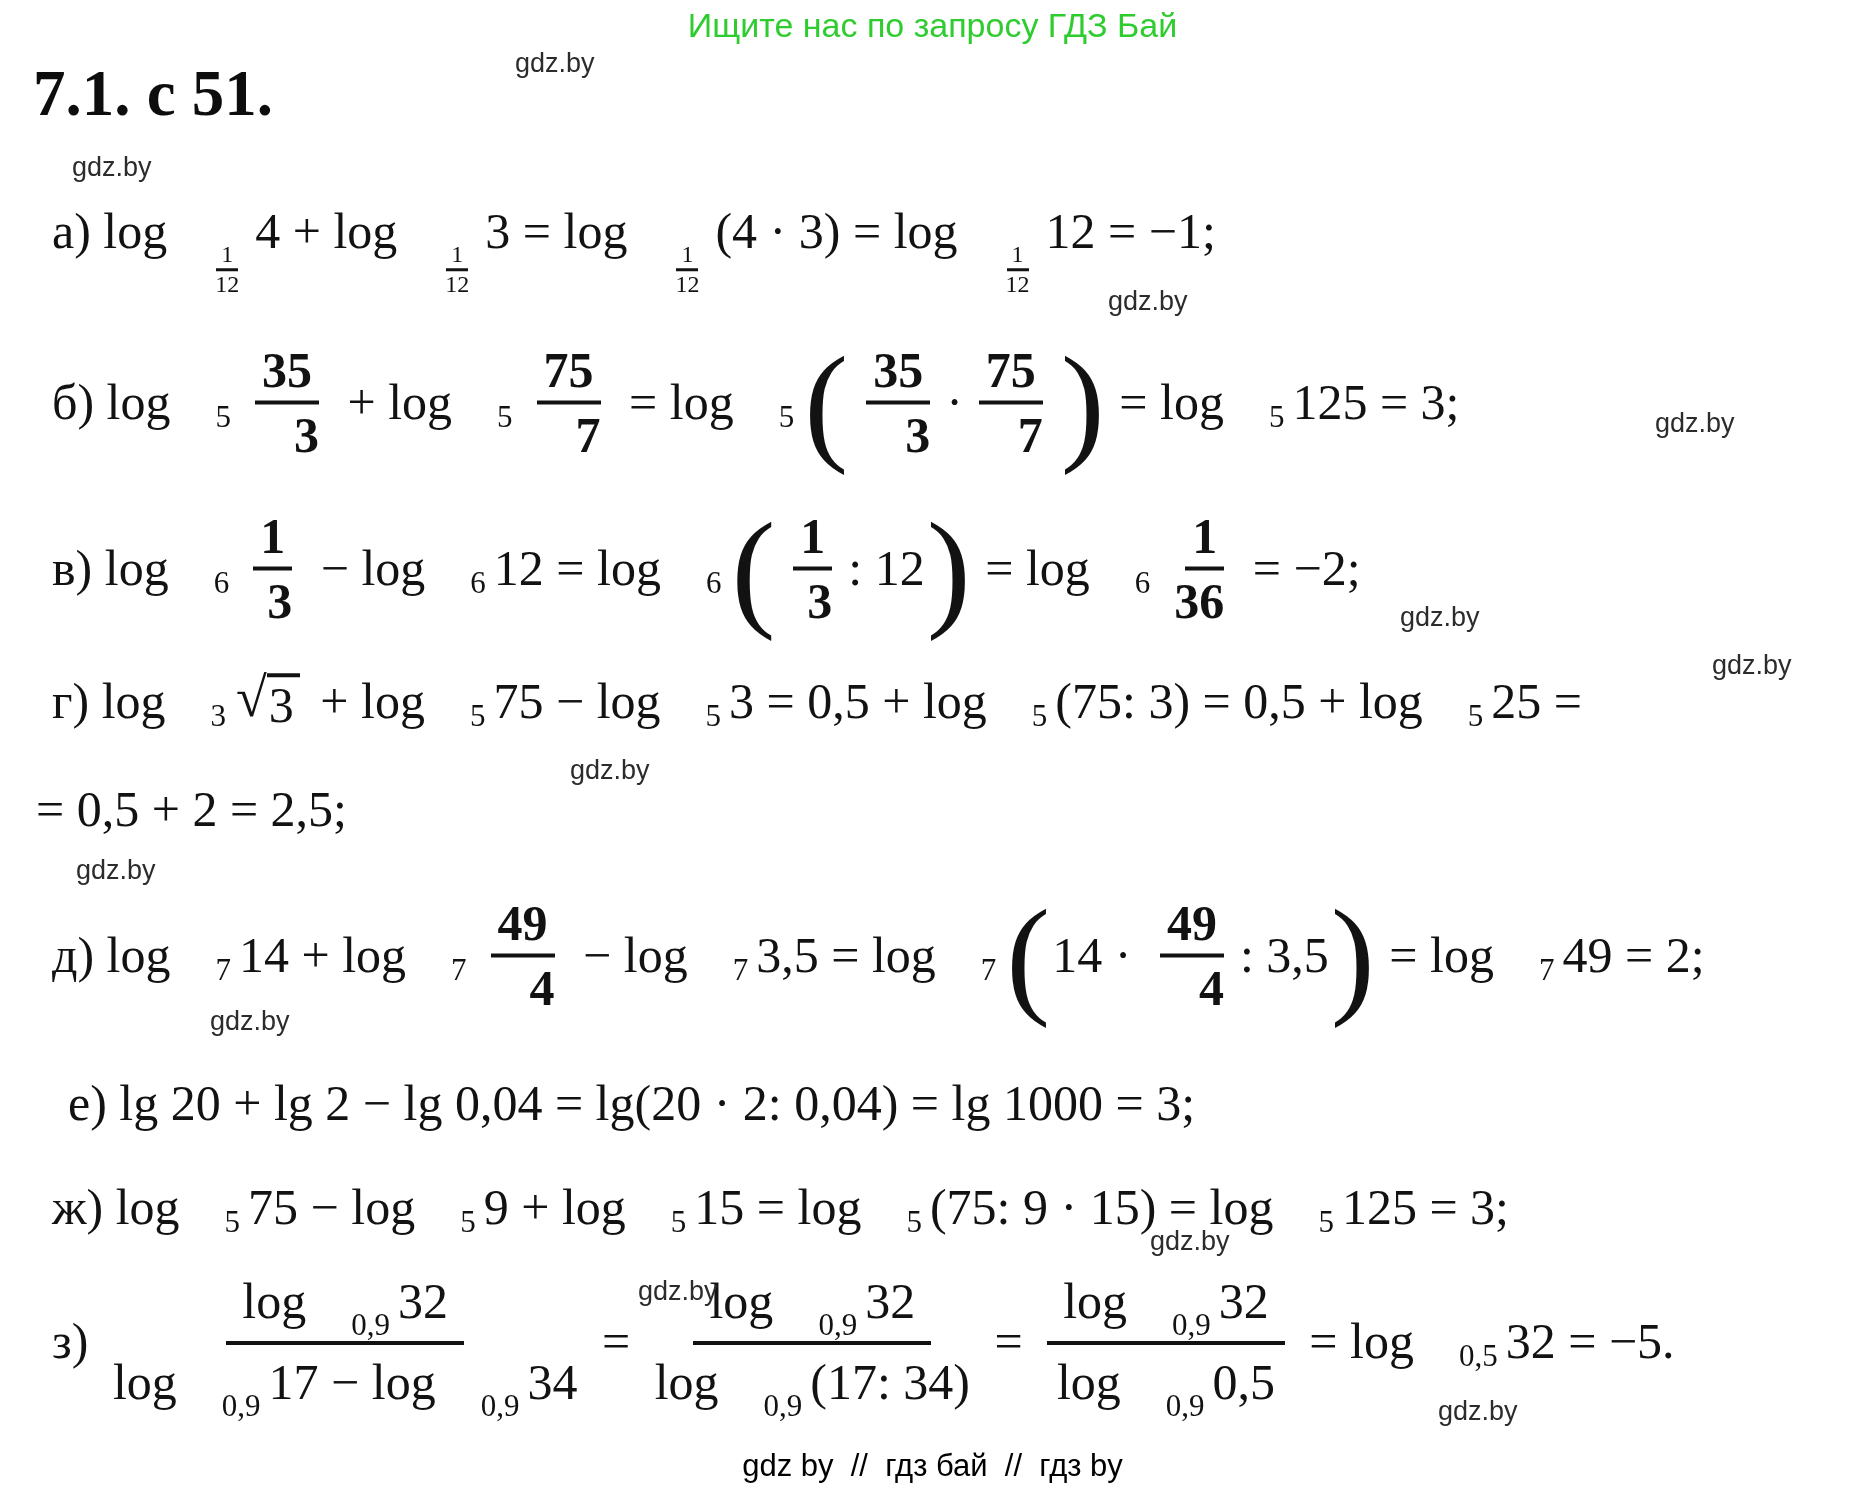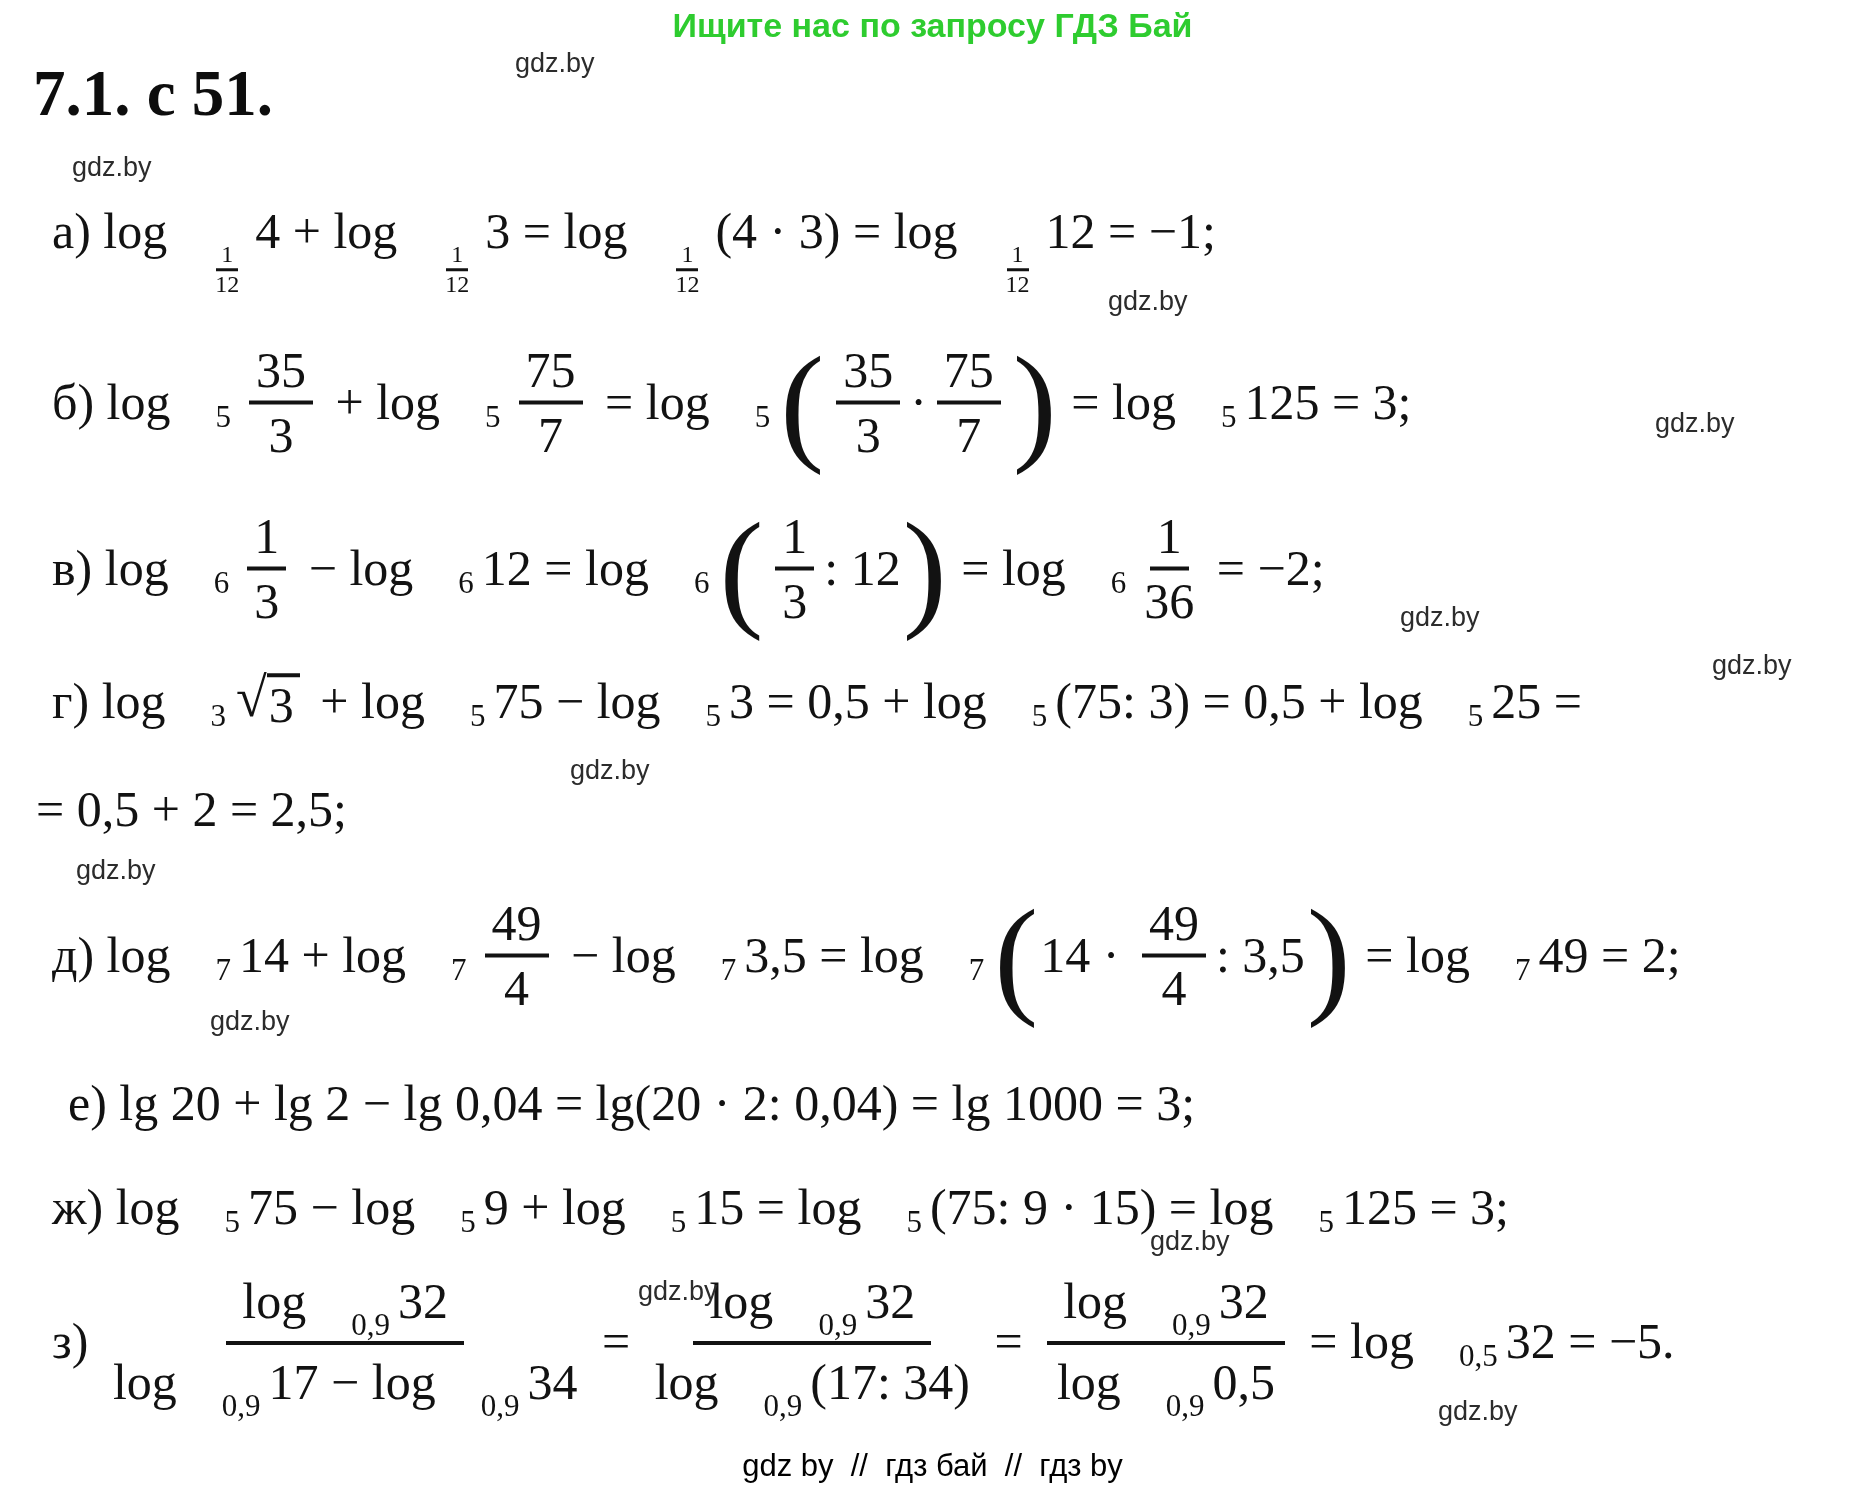--- a/index.html
+++ b/index.html
@@ -2,21 +2,21 @@
 <html><head>
 <meta charset="utf-8">
 <style>
   html,body{margin:0;padding:0;}
   body{
     width:1865px;height:1492px;position:relative;overflow:hidden;
     background:#ffffff;
   }
   .green-title{
     position:absolute;top:6px;left:50%;transform:translateX(-50%);
-    font-family:"Liberation Sans",sans-serif;font-size:34px;font-weight:700;
+    font-family:"Liberation Sans",sans-serif;font-size:34px;font-weight:400;
     color:#2ecc2f;white-space:pre;
   }
   .page-title{
     position:absolute;top:56px;left:33px;
     font-family:"Liberation Serif",serif;font-weight:bold;font-size:65px;
     color:#0d0d0d;
   }
   .wm{
     position:absolute;
     font-family:Liberation Sans, sans-serif;font-size:27px;color:#2c2c2c;
@@ -38,22 +38,22 @@
   .mlog{display:inline-flex;align-items:center;margin-right:8px;gap:43px;}
   .msub{font-size:31px;position:relative;top:14px;margin-left:2px;}
   .msubfrac{
     display:inline-flex;flex-direction:column;align-items:center;
     font-size:24px;line-height:1.05;position:relative;top:38px;
     margin:0 8px 0 5px;
   }
   .sfn{border-bottom:3px solid #121212;padding:0 5px 1px;}
   .sfd{padding-top:1px;}
   .mfrac{
-    display:inline-flex;flex-direction:column;align-items:center;
-    line-height:1.05;margin:0 10px;
+    display:inline-flex;flex-direction:column;align-items:flex-end;
+    line-height:1.05;margin:0 16px;font-weight:bold;
   }
   .fn{padding:0 7px 4px;border-bottom:4px solid #121212;}
   .fd{padding-top:4px;}
   .msqrt{display:inline-flex;align-items:flex-start;margin:0 8px 0 2px;}
   .rad{font-size:56px;line-height:1;transform:translateY(-4px);}
   .radbody{border-top:4px solid #121212;line-height:1;padding:3px 6px 0 2px;}
   .mparen{
     font-size:132px;line-height:0;font-family:"Liberation Serif",serif;
     margin:0 2px;font-weight:400;
   }

